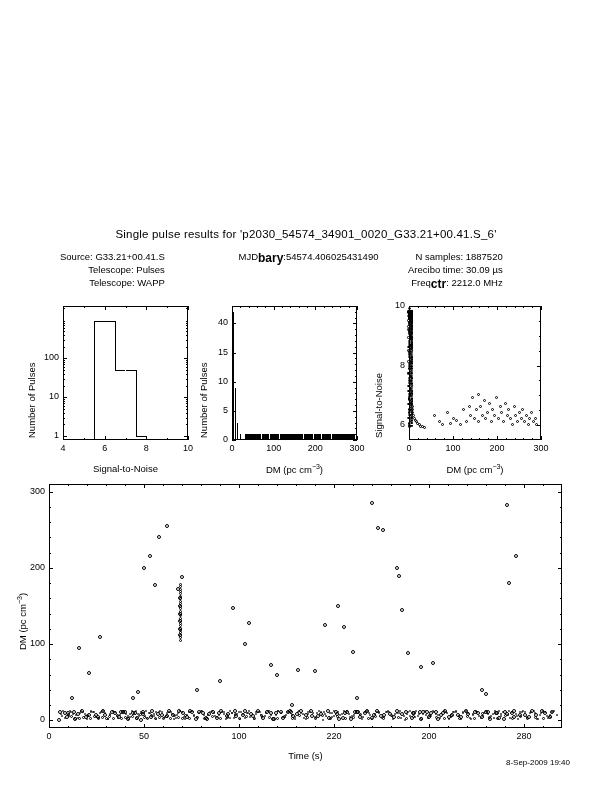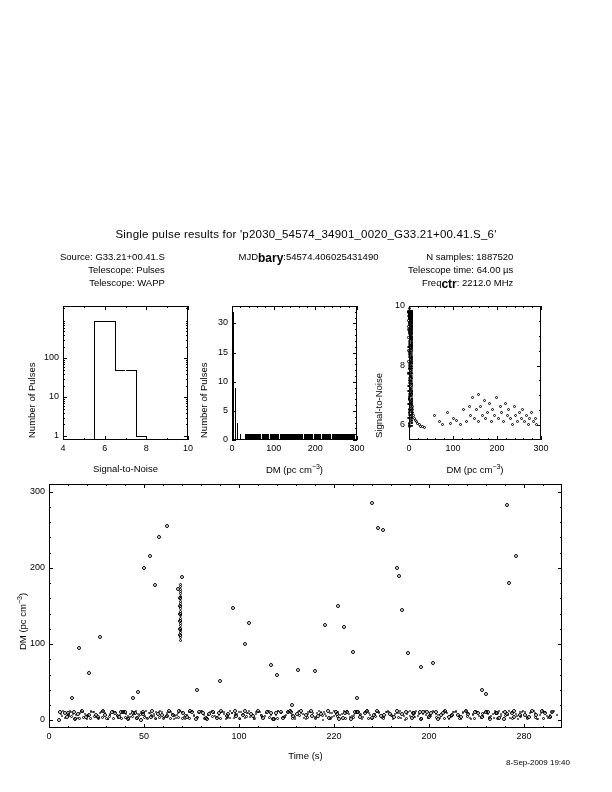--- a/index.html
+++ b/index.html
@@ -113,21 +113,21 @@
     <div class="row"><span class="lbl">Telescope:</span> <span class="val">Pulses</span></div>
     <div class="row"><span class="lbl">Telescope:</span> <span class="val">WAPP</span></div>
   </div>
 
   <div class="meta col2">
     <div class="row"><span class="lbl" style="width:78px"><span>MJD</span><span class="sub">bary</span>:</span><span class="val">54574.406025431490</span></div>
   </div>
 
   <div class="meta col3">
     <div class="row"><span class="lbl">N samples:</span> <span class="val">1887520</span></div>
-    <div class="row"><span class="lbl">Telescope time:</span> <span class="val">64.00 µs</span></div>
+    <div class="row"><span class="lbl">Arecibo time:</span> <span class="val">30.09 µs</span></div>
     <div class="row"><span class="lbl"><span>Freq</span><span class="sub">ctr</span>:</span> <span class="val">2212.0 MHz</span></div>
   </div>
 
   <div class="panel" id="panel1">
     <div class="frame" id="p1frame" style="left:63px; top:306px; width:125px; height:134px;"></div>
     <div class="ylabel" style="left:26px; top:438px;">Number of Pulses</div>
     <div class="axlabel" style="left:63px; top:463px; width:125px;">Signal-to-Noise</div>
   <div class="tick" style="left: 63px; top: 436px; width: 1px; height: 4px;"></div>
       <div class="tick" style="left: 63px; top: 306px; width: 1px; height: 4px;"></div>
       <div class="ticklbl c" style="left: 43px; top: 443px; width: 40px;">4</div>
@@ -265,21 +265,21 @@
       <div class="tick" style="left: 353px; top: 410.87px; width: 4px; height: 1px;"></div>
       <div class="ticklbl r" style="left: 186px; top: 404.87px; width: 42px;">5</div>
       <div class="tick" style="left: 232px; top: 381.739px; width: 4px; height: 1px;"></div>
       <div class="tick" style="left: 353px; top: 381.739px; width: 4px; height: 1px;"></div>
       <div class="ticklbl r" style="left: 186px; top: 375.739px; width: 42px;">10</div>
       <div class="tick" style="left: 232px; top: 352.609px; width: 4px; height: 1px;"></div>
       <div class="tick" style="left: 353px; top: 352.609px; width: 4px; height: 1px;"></div>
       <div class="ticklbl r" style="left: 186px; top: 346.609px; width: 42px;">15</div>
       <div class="tick" style="left: 232px; top: 323.478px; width: 4px; height: 1px;"></div>
       <div class="tick" style="left: 353px; top: 323.478px; width: 4px; height: 1px;"></div>
-      <div class="ticklbl r" style="left: 186px; top: 317.478px; width: 42px;">30</div>
+      <div class="ticklbl r" style="left: 186px; top: 317.478px; width: 42px;">40</div>
       <div class="tick" style="left: 232px; top: 434.174px; width: 2px; height: 1px;"></div>
       <div class="tick" style="left: 355px; top: 434.174px; width: 2px; height: 1px;"></div>
       <div class="tick" style="left: 232px; top: 428.348px; width: 2px; height: 1px;"></div>
       <div class="tick" style="left: 355px; top: 428.348px; width: 2px; height: 1px;"></div>
       <div class="tick" style="left: 232px; top: 422.522px; width: 2px; height: 1px;"></div>
       <div class="tick" style="left: 355px; top: 422.522px; width: 2px; height: 1px;"></div>
       <div class="tick" style="left: 232px; top: 416.696px; width: 2px; height: 1px;"></div>
       <div class="tick" style="left: 355px; top: 416.696px; width: 2px; height: 1px;"></div>
       <div class="tick" style="left: 232px; top: 405.043px; width: 2px; height: 1px;"></div>
       <div class="tick" style="left: 355px; top: 405.043px; width: 2px; height: 1px;"></div>

